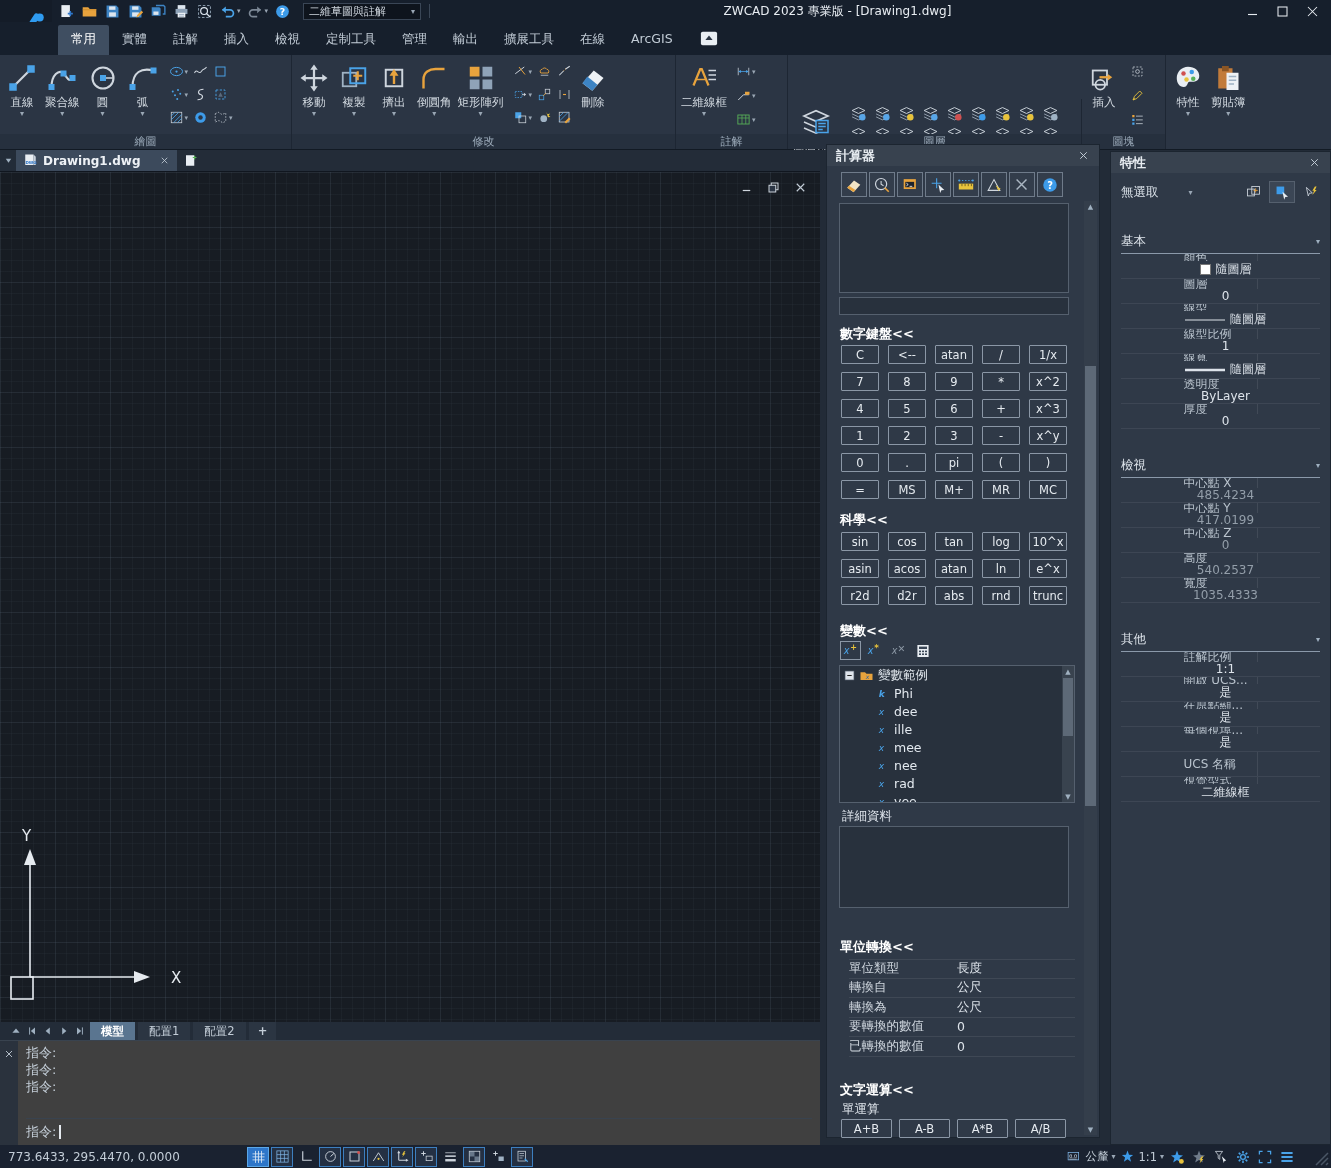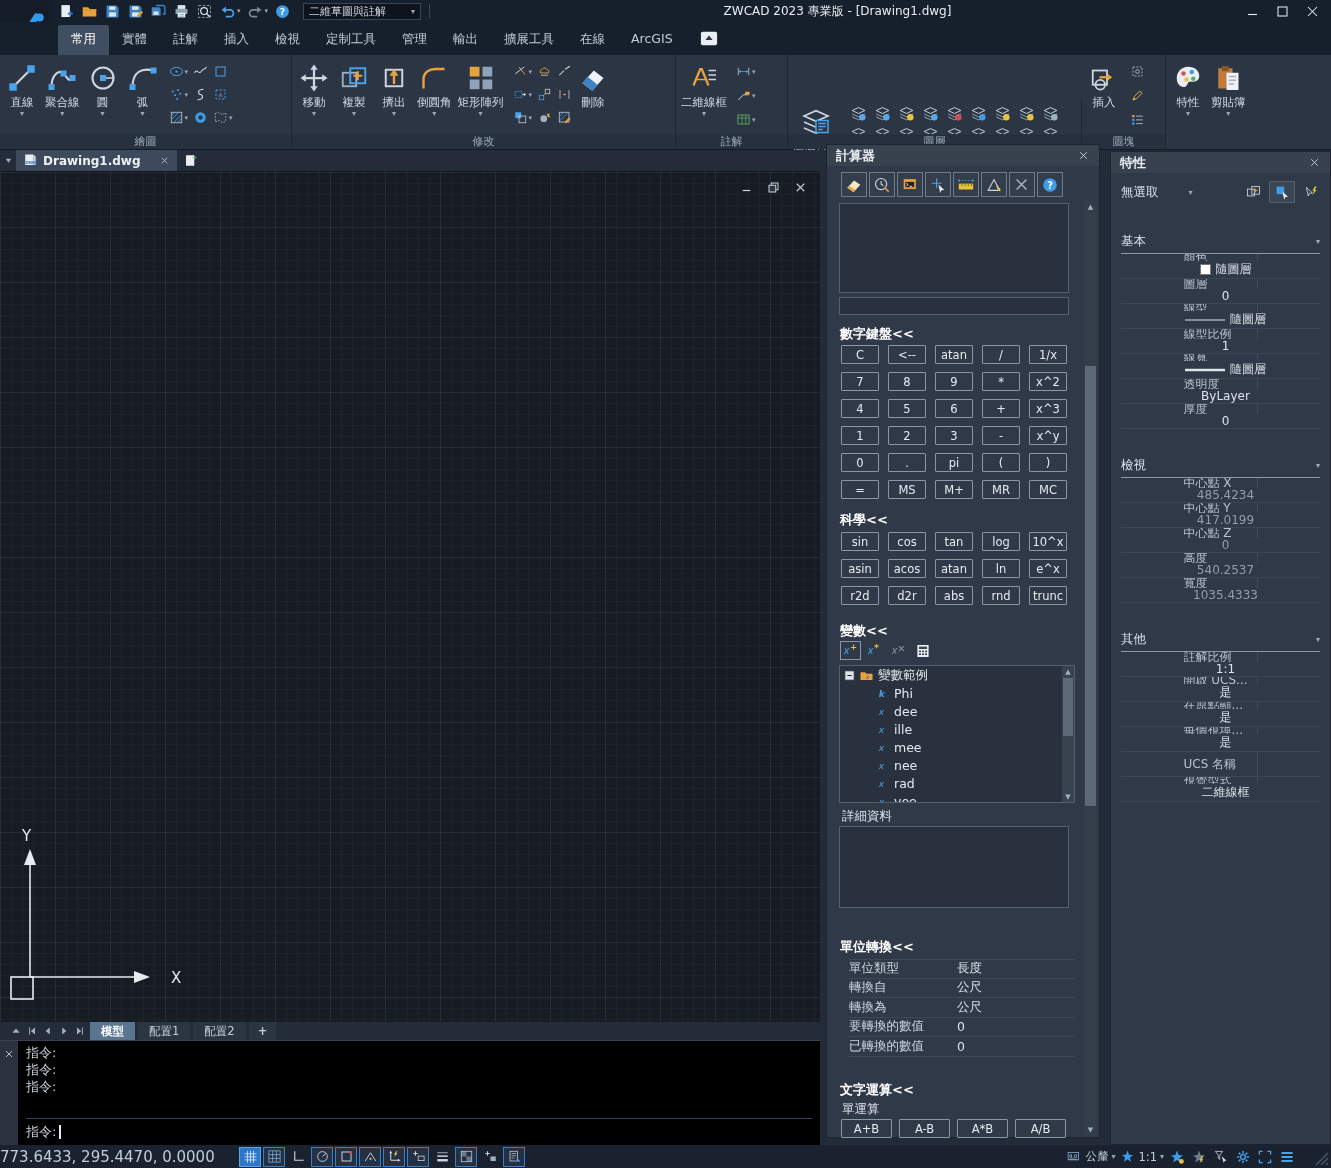--- a/index.html
+++ b/index.html
@@ -118,31 +118,31 @@
   .swatch{width:11px;height:11px;background:#fff;border:1px solid #777;display:inline-block;}
 
   
   .laytabs{position:absolute;top:1022px;left:0;width:820px;height:18px;background:#232c38;display:flex;align-items:center;gap:1px;padding-left:8px;}
   .lnav{width:15px;height:16px;display:flex;align-items:center;justify-content:center;}
   .ltab{height:18px;padding:0 11px;font-size:11.5px;display:flex;align-items:center;background:#2b3542;color:#c3cdd7;margin-left:2px;}
   .ltab.active{background:#5a7590;color:#fff;font-weight:bold;}
   .ltab-add{padding:0 9px;color:#c3cdd7;font-weight:bold;}
 
   
-  .cmd{position:absolute;top:1040px;left:0;width:820px;height:105px;background:#000000;border-top:1px solid #39434f;display:flex;}
+  .cmd{position:absolute;top:1040px;left:0;width:820px;height:105px;background:#404040;border-top:1px solid #39434f;display:flex;}
   .cmd-gutter{width:18px;background:#2a323d;display:flex;justify-content:center;padding-top:7px;}
   .cmd-main{flex:1;display:flex;flex-direction:column;padding:3px 8px 0;font-size:13px;color:#c3cdd7;}
   .cline{line-height:17px;}
   .cmd-sep{border-top:1px solid #39434f;margin-top:auto;}
   .cmd-prompt{height:26px;display:flex;align-items:center;}
   .ccursor{display:inline-block;width:1.5px;height:14px;background:#e6ebf0;margin-left:3px;}
 
   
   .statusbar{position:absolute;top:1145px;left:0;width:1331px;height:23px;background:#1a2230;display:flex;align-items:center;font-size:11.5px;color:#c3cdd7;}
-  .coords{width:238px;font-size:15px;white-space:nowrap;}
+  .coords{margin-left:8px;width:238px;font-size:12px;white-space:nowrap;}
   .stoggles{display:flex;align-items:center;}
   .stog{width:22px;height:20px;display:flex;align-items:center;justify-content:center;margin:0 1px;border:1px solid transparent;}
   .stog.on{background:#2e76c9;border-color:#5aa7e8;}
   .stog.frame{border-color:#3d7fbf;background:#243043;}
   .sright{margin-left:auto;display:flex;align-items:center;gap:5px;margin-right:36px;}
   .schip{display:flex;align-items:center;gap:3px;}
   .scaret2{font-size:8px;color:#9aa7b5;}
   .grip{position:absolute;right:1px;bottom:1px;}
 </style>
 </head>

